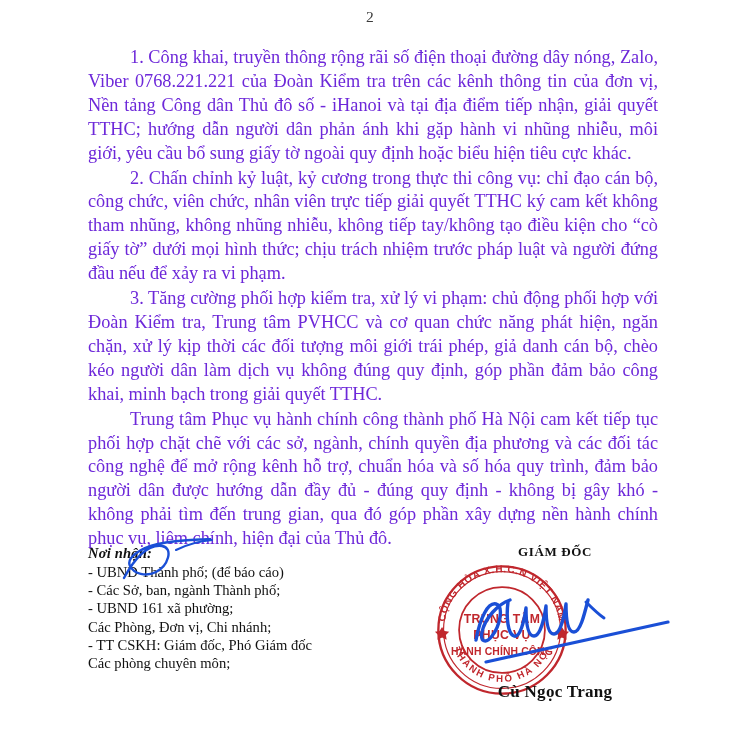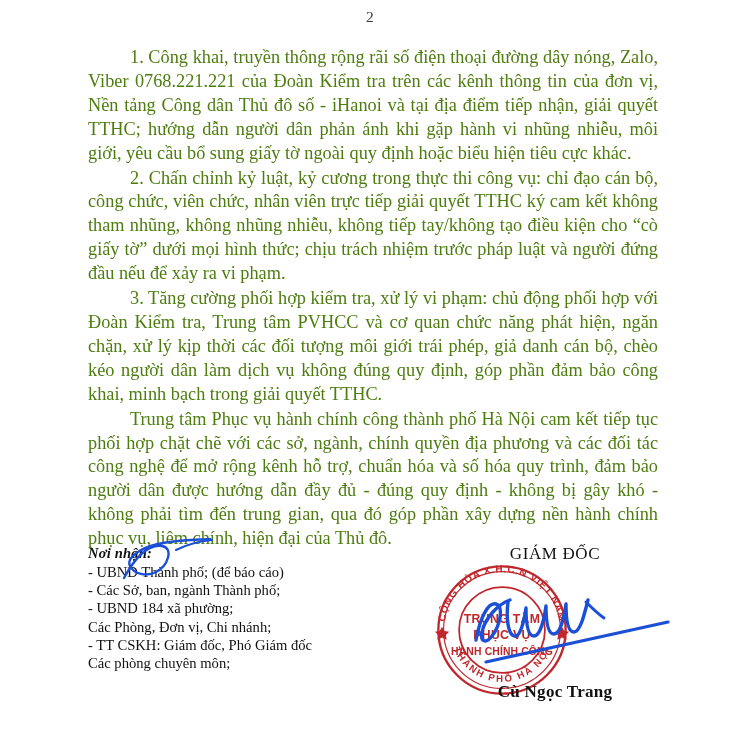--- a/index.html
+++ b/index.html
@@ -43,21 +43,21 @@
     width: 570px;
   }
 
   .para {
     margin: 0 0 0 0;
     text-align: justify;
     text-justify: inter-word;
     font-size: 18.3px;
     line-height: 23.9px;
     text-indent: 42px;
-    color: #4d7c0f;
+    color: #6d28d9;
   }
   .para + .para { margin-top: 1px; }
 
   
   .footer {
     position: absolute;
     left: 0;
     top: 540px;
     width: 740px;
     height: 209px;
@@ -106,22 +106,22 @@
     width: 250px;
     height: 200px;
     text-align: center;
   }
   .sig-title {
     position: absolute;
     left: 0;
     top: 4px;
     width: 250px;
     text-align: center;
-    font-size: 17px;
-    font-weight: normal;
+    font-size: 13px;
+    font-weight: bold;
     letter-spacing: 0.6px;
   }
   .sig-name {
     position: absolute;
     left: 0;
     top: 142px;
     width: 250px;
     font-size: 17px;
     font-weight: bold;
     letter-spacing: 0.3px;
@@ -167,21 +167,21 @@
         <div class="recipients-title">Nơi nhận:</div>
         <svg class="nn-scribble" viewBox="0 0 120 50">
           <path d="M6 40 C 18 18, 30 6, 44 8 C 56 10, 50 28, 38 34 C 28 39, 16 36, 12 28
                    C 8 20, 22 10, 40 6 C 58 2, 76 2, 92 1" fill="none" stroke="#1a4fd6" stroke-width="2.4" stroke-linecap="round"></path>
           <path d="M58 12 C 70 6, 82 3, 94 2" fill="none" stroke="#1a4fd6" stroke-width="2.1" stroke-linecap="round"></path>
         </svg>
       </div>
 
       <p class="recipient-line"><span>- UBND Thành phố;</span><span class="note"> (để báo cáo)</span></p>
       <p class="recipient-line"><span>- Các Sở, ban, ngành Thành phố;</span><span class="note"></span></p>
-      <p class="recipient-line"><span>- UBND 184 xã phường;</span><span class="note"></span></p>
+      <p class="recipient-line"><span>- UBND 161 xã phường;</span><span class="note"></span></p>
       <p class="recipient-line"><span>Các Phòng, Đơn vị, Chi nhánh;</span><span class="note"></span></p>
       <p class="recipient-line"><span>- TT CSKH: Giám đốc, Phó Giám đốc</span><span class="note"></span></p>
       <p class="recipient-line"><span>Các phòng chuyên môn;</span><span class="note"></span></p>
     </div>
 
     <div class="signature-block">
 
       <div class="sig-title">GIÁM ĐỐC</div>
 
       <svg class="stamp" viewBox="0 0 200 200">

